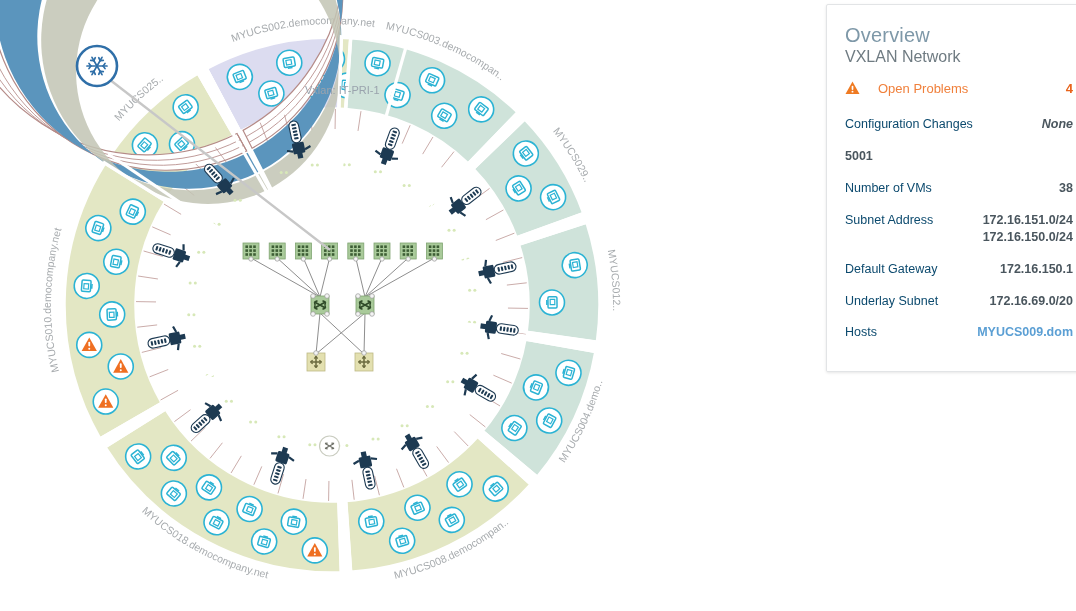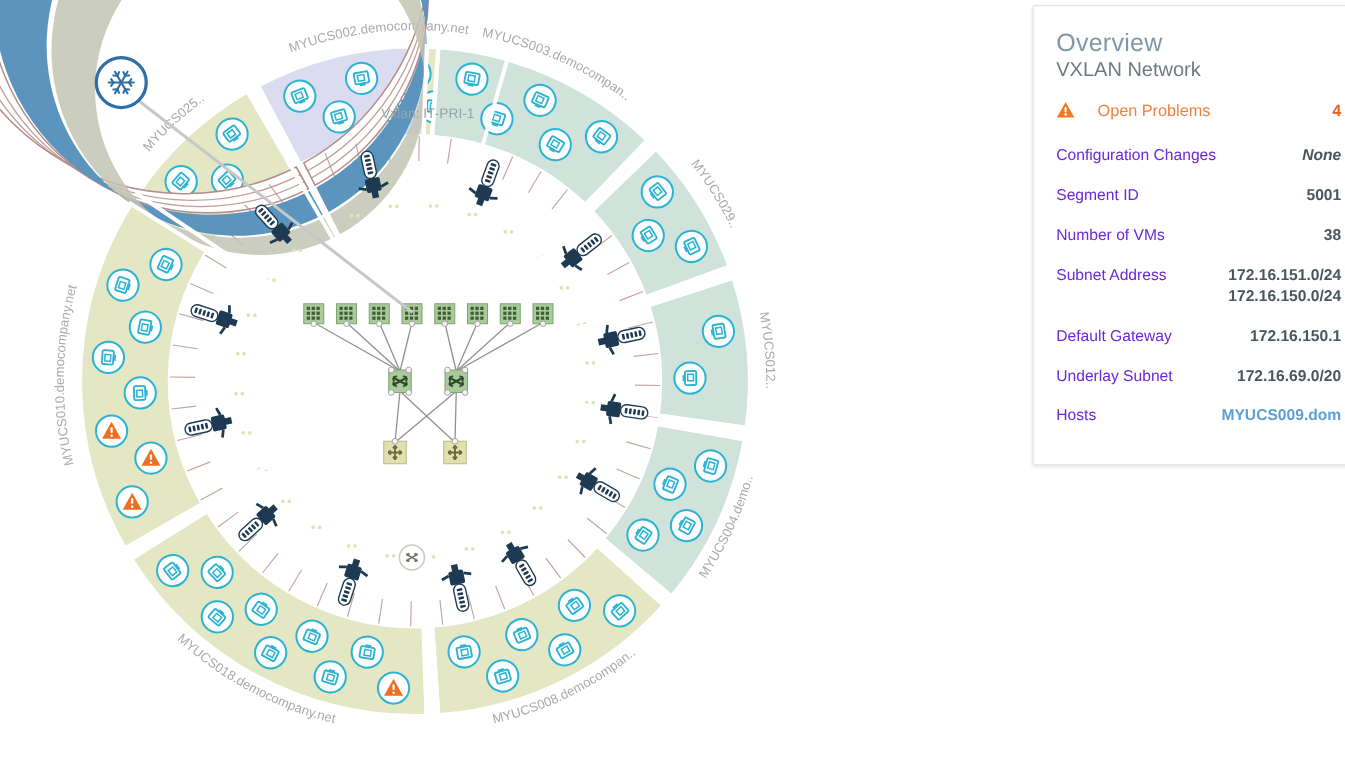--- a/index.html
+++ b/index.html
@@ -52,21 +52,21 @@
   }
   .problems-count {
     font-size: 13px; color: #e8631a; font-weight: 700; text-align: right;
   }
   .kv-row {
     display: flex; align-items: flex-start;
     margin-top: 15px;
     font-size: 12.5px;
     line-height: 17px;
   }
-  .kv-key { color: #6d28d9; flex: 1 1 auto; padding-right: 25px; }
+  .kv-key { color: #0c4a6e; flex: 1 1 auto; padding-right: 25px; }
   .kv-val { color: #4a565e; font-weight: 700; text-align: left; white-space: pre-line; flex: 0 0 auto; }
   .kv-val.italic { font-style: italic; font-weight: 700; }
   .kv-val.link { color: #5b9fd4; font-weight: 700; }
   .kv-row.clipped { margin-top: 14px; }
 
   
   .panel-scrollbar-track {
     position: absolute; right: 2px; top: 56px;
     width: 6px; height: 282px;
     background: transparent;
@@ -999,21 +999,20 @@
         <span class="problems-label">Open Problems</span>
         <span class="problems-count">4</span>
       </div>
 
       <div id="kv-list">
           <div class="kv-row">
             <div class="kv-key">Configuration Changes</div>
             <div class="kv-val italic">None</div>
           </div>
           <div class="kv-row">
-            <div class="kv-key">Segment ID</div>
             <div class="kv-val">5001</div>
           </div>
           <div class="kv-row">
             <div class="kv-key">Number of VMs</div>
             <div class="kv-val">38</div>
           </div>
           <div class="kv-row">
             <div class="kv-key">Subnet Address</div>
             <div class="kv-val">172.16.151.0/24
 172.16.150.0/24</div>

